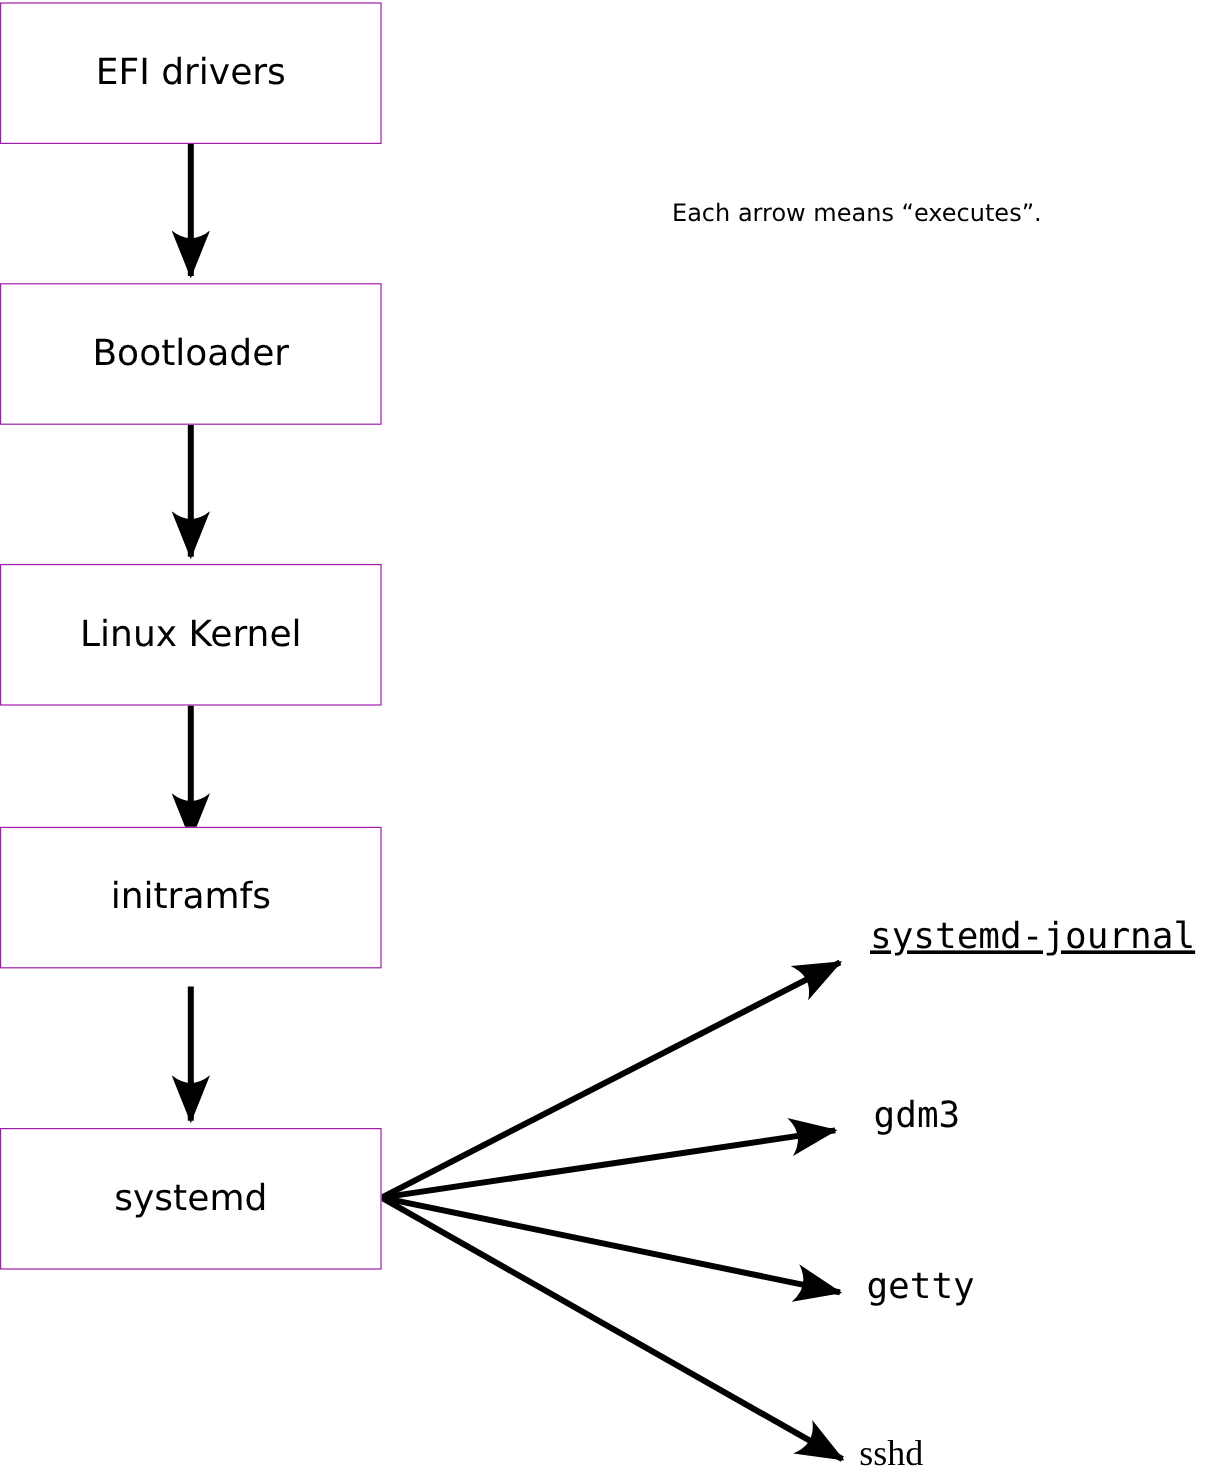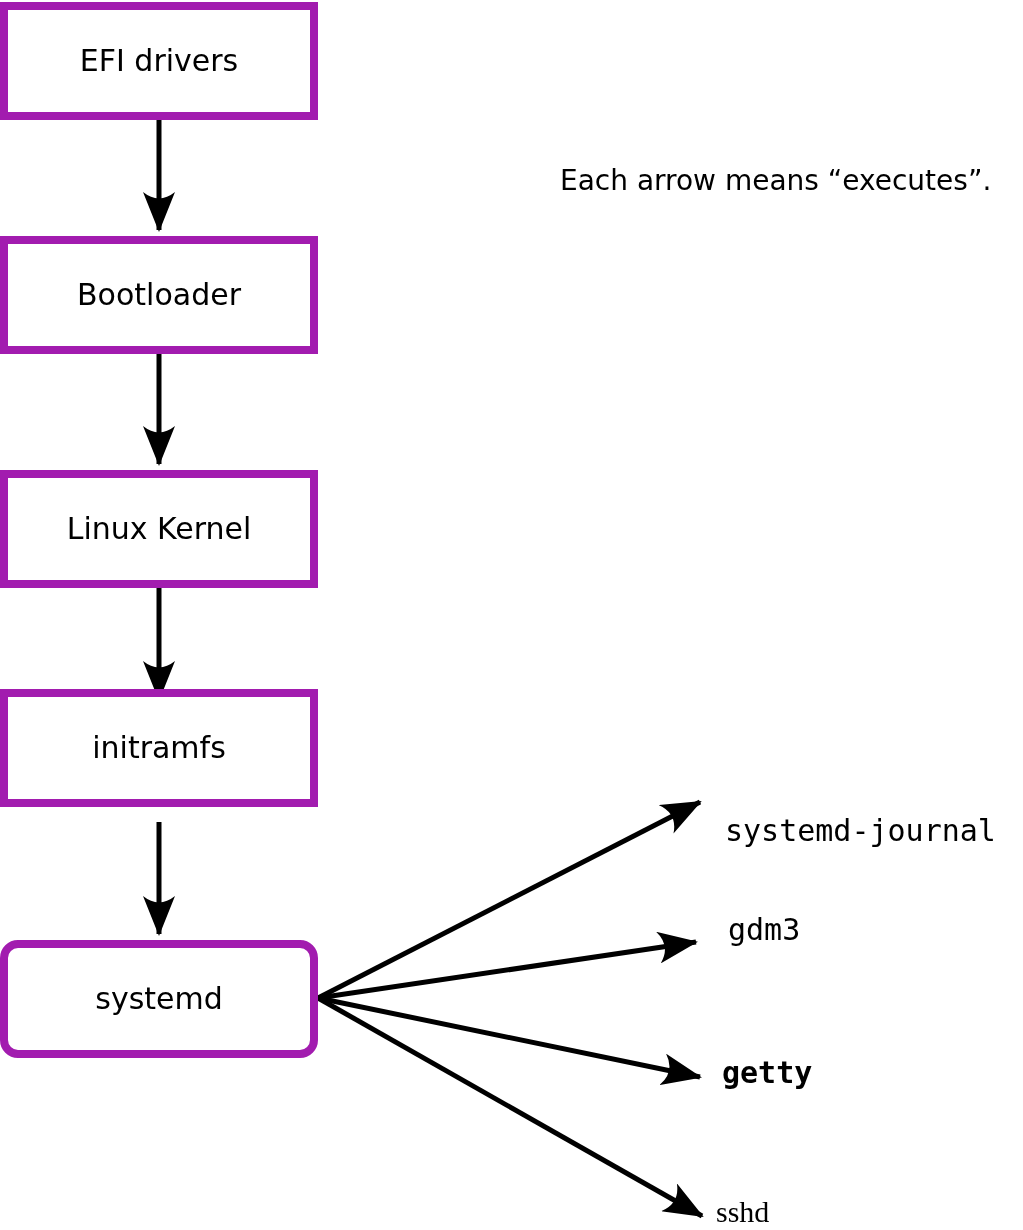--- a/index.html
+++ b/index.html
@@ -26,53 +26,53 @@
     width: 1023px;
     height: 1230px;
     pointer-events: none;
   }
   .flow-box {
     position: absolute;
     left: 0;
     width: 318px;
     height: 118px;
     box-sizing: border-box;
-    border: 8px solid #a21caf;
+    border: 1px solid #a21caf;
     background: #ffffff;
     display: flex;
     align-items: center;
     justify-content: center;
     font-size: 30px;
     line-height: 1;
     white-space: nowrap;
   }
   .box-efi        { top: 2px; }
   .box-bootloader { top: 236px; }
   .box-kernel     { top: 470px; }
   .box-initramfs  { top: 689px; }
-  .box-systemd    { top: 940px; border-radius: 18px; }
+  .box-systemd    { top: 940px; }
 
   .note {
     position: absolute;
     left: 560px;
     top: 167px;
-    font-size: 28px;
+    font-size: 20px;
     line-height: 1;
     white-space: nowrap;
   }
   .leaf {
     position: absolute;
     font-family: "DejaVu Sans Mono", monospace;
     font-size: 30px;
     line-height: 1;
     white-space: nowrap;
   }
-  .leaf-journal { left: 725px; top: 816px; }
+  .leaf-journal { left: 725px; top: 766px; text-decoration: underline; }
   .leaf-gdm3    { left: 728px; top: 915px; }
-  .leaf-getty   { left: 722px; top: 1058px; font-weight: bold; }
+  .leaf-getty   { left: 722px; top: 1058px; }
   .leaf-sshd    { left: 716px; top: 1197px; font-family: Liberation Serif, serif; }
 </style>
 </head>
 <body>
 
 <div class="stage">
 
   <svg class="arrows-layer" width="1023" height="1230" viewBox="0 0 1023 1230" xmlns="http://www.w3.org/2000/svg" aria-hidden="true">
     <defs>
       <marker id="arrowhead" viewBox="0 0 10 8" refX="9.5" refY="4" markerWidth="8" markerHeight="6.4" orient="auto" markerUnits="strokeWidth">

